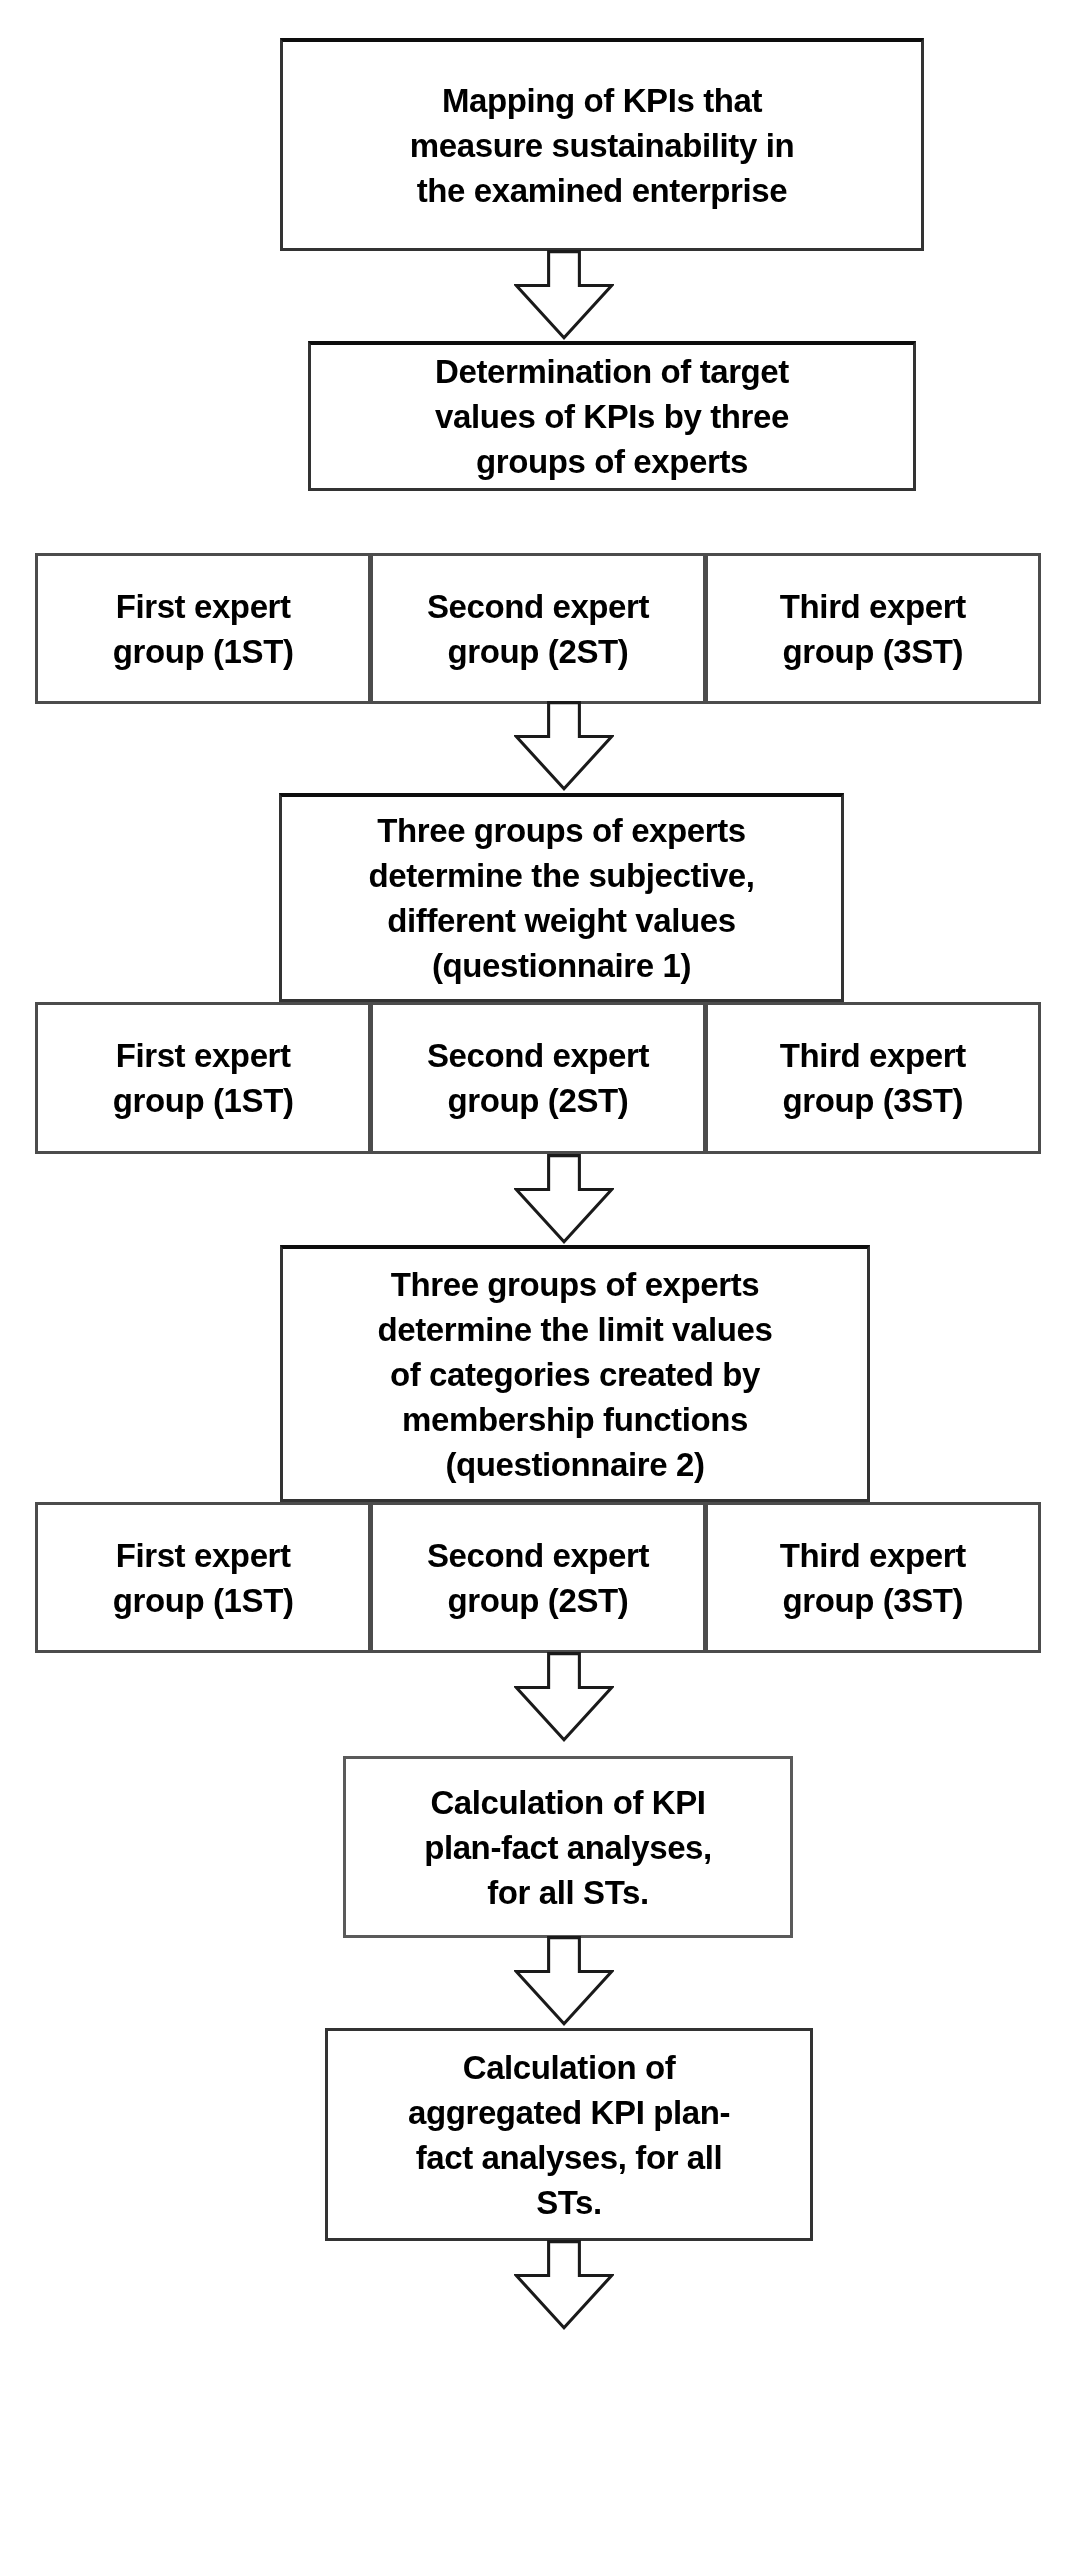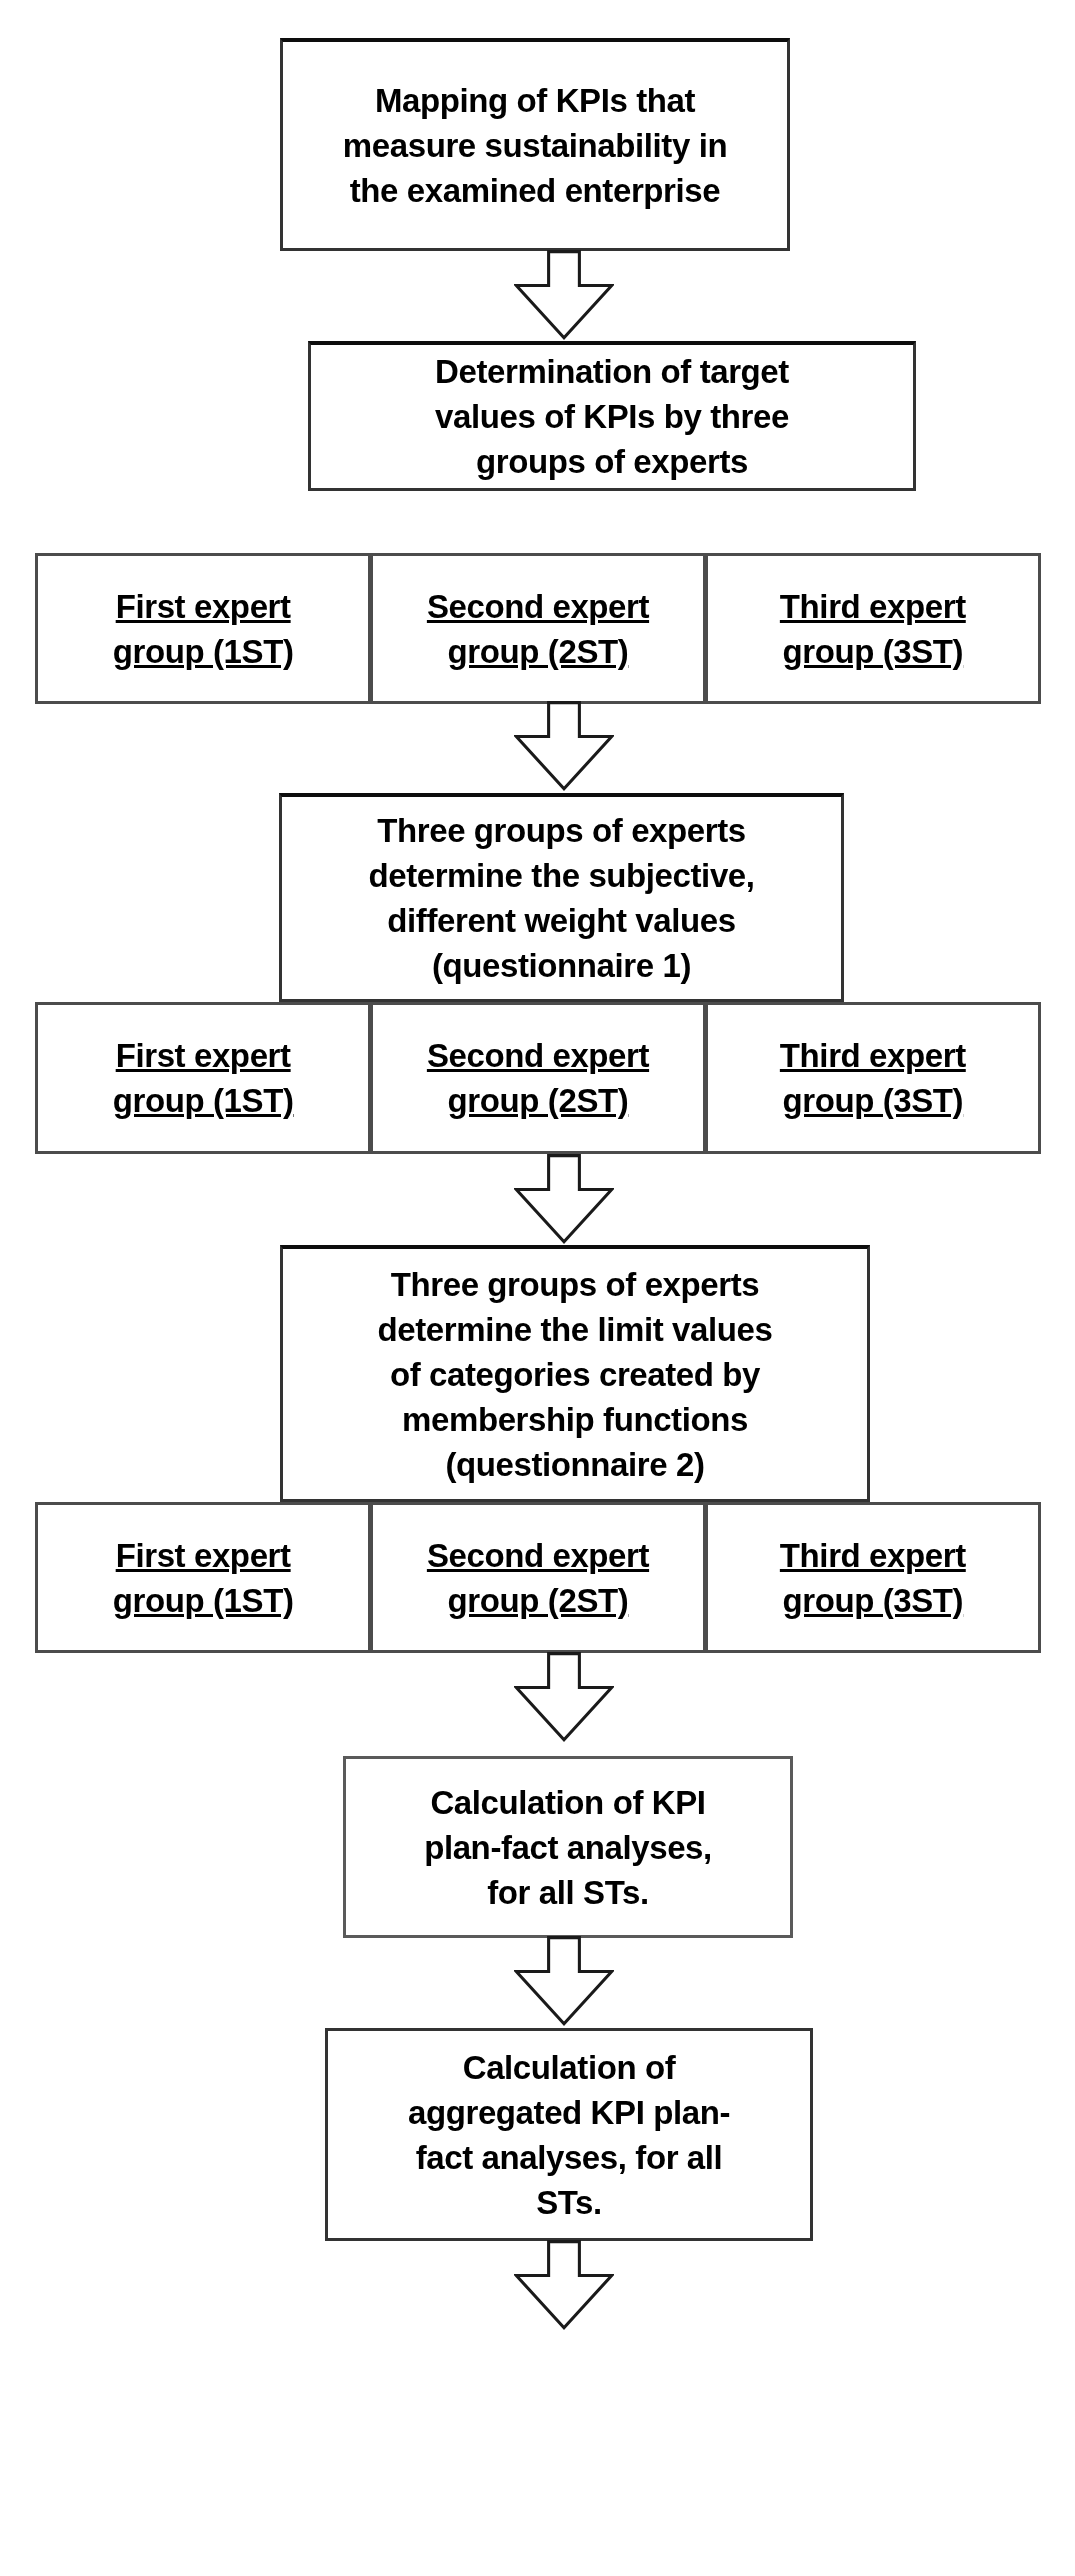--- a/index.html
+++ b/index.html
@@ -41,37 +41,36 @@
     display: flex;
   }
   .cell {
     flex: 1 1 0;
     background: var(--bg);
     border: 3.1px solid var(--cell-border);
     display: flex;
     align-items: center;
     justify-content: center;
     text-align: center;
-    text-decoration: underline;
   }
   .cell + .cell { margin-left: -1.5px; }
   .arrow { position: absolute; width: 100px; height: 91px; }
   .arrow polygon {
     fill: var(--bg);
     stroke: var(--arrow-outline);
     stroke-width: 4;
     stroke-linejoin: miter;
   }
 </style>
 </head>
 <body>
 
 <div class="canvas">
 
-  <div class="fbox black-top" style="left:280px; top:38px; width:510px; height:213px;">
+  <div class="fbox black-top" style="left:280px; top:38px; width:644px; height:213px;">
     <div class="txt">Mapping of KPIs that
 measure sustainability in
 the examined enterprise</div>
   </div>
 
   <svg class="arrow" style="left:514px; top:250px;" viewBox="0 0 130 118">
     <polygon points="45,2 85,2 85,46 127,46 65,114 3,46 45,46"></polygon>
   </svg>
 
   <div class="fbox black-top" style="left:308px; top:341px; width:608px; height:150px;">

